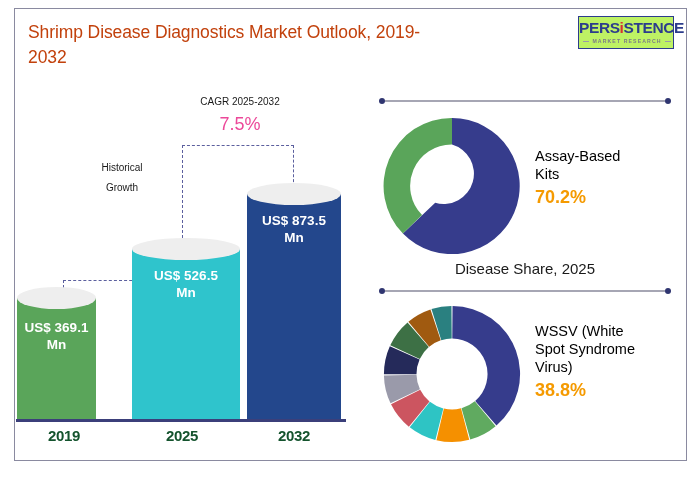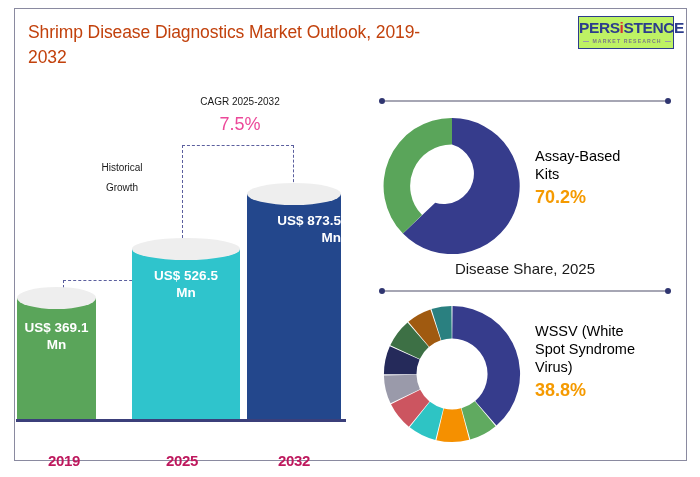--- a/index.html
+++ b/index.html
@@ -119,24 +119,23 @@
     font-weight: 700;
     font-size: 13.5px;
     line-height: 17px;
     text-align: center;
   }
   .x-tick {
     position: absolute;
     top: 427px;
     font-size: 15px;
     font-weight: 700;
-    color: #be185d;
+    color: #14532d;
     text-align: center;
     letter-spacing: -0.3px;
-    margin-top: 25px;
   }
 
   
   .dash-v, .dash-h {
     position: absolute;
   }
   .dash-v { border-left: 1.6px dashed #5b5f9e; }
   .dash-h { border-top: 1.6px dashed #5b5f9e; }
 
   .ann {
@@ -243,21 +242,21 @@
     <div class="bar" style="left:132px; top:238px; width:100px; height:182px;padding-left:8px;">
       <div class="body" style="background:#2fc4cc;"></div>
       <div class="cap-shade"></div>
       <div class="bar-label" style="top:29px; white-space:pre-line;">US$ 526.5
 Mn</div>
     </div>
 
     <div class="bar" style="left:247px; top:183px; width:94px; height:237px;">
       <div class="body" style="background:#23478c;"></div>
       <div class="cap-shade"></div>
-      <div class="bar-label" style="top:29px; white-space:pre-line;text-align:right;">US$ 873.5
+      <div class="bar-label" style="top:29px; white-space:pre-line;">US$ 873.5
 Mn</div>
     </div>
 
     <div class="axis-line"></div>
 
     <div class="x-tick" style="left:17px; width:94px;">2019</div>
     <div class="x-tick" style="left:132px; width:100px;">2025</div>
     <div class="x-tick" style="left:247px; width:94px;">2032</div>
   </div>
 

